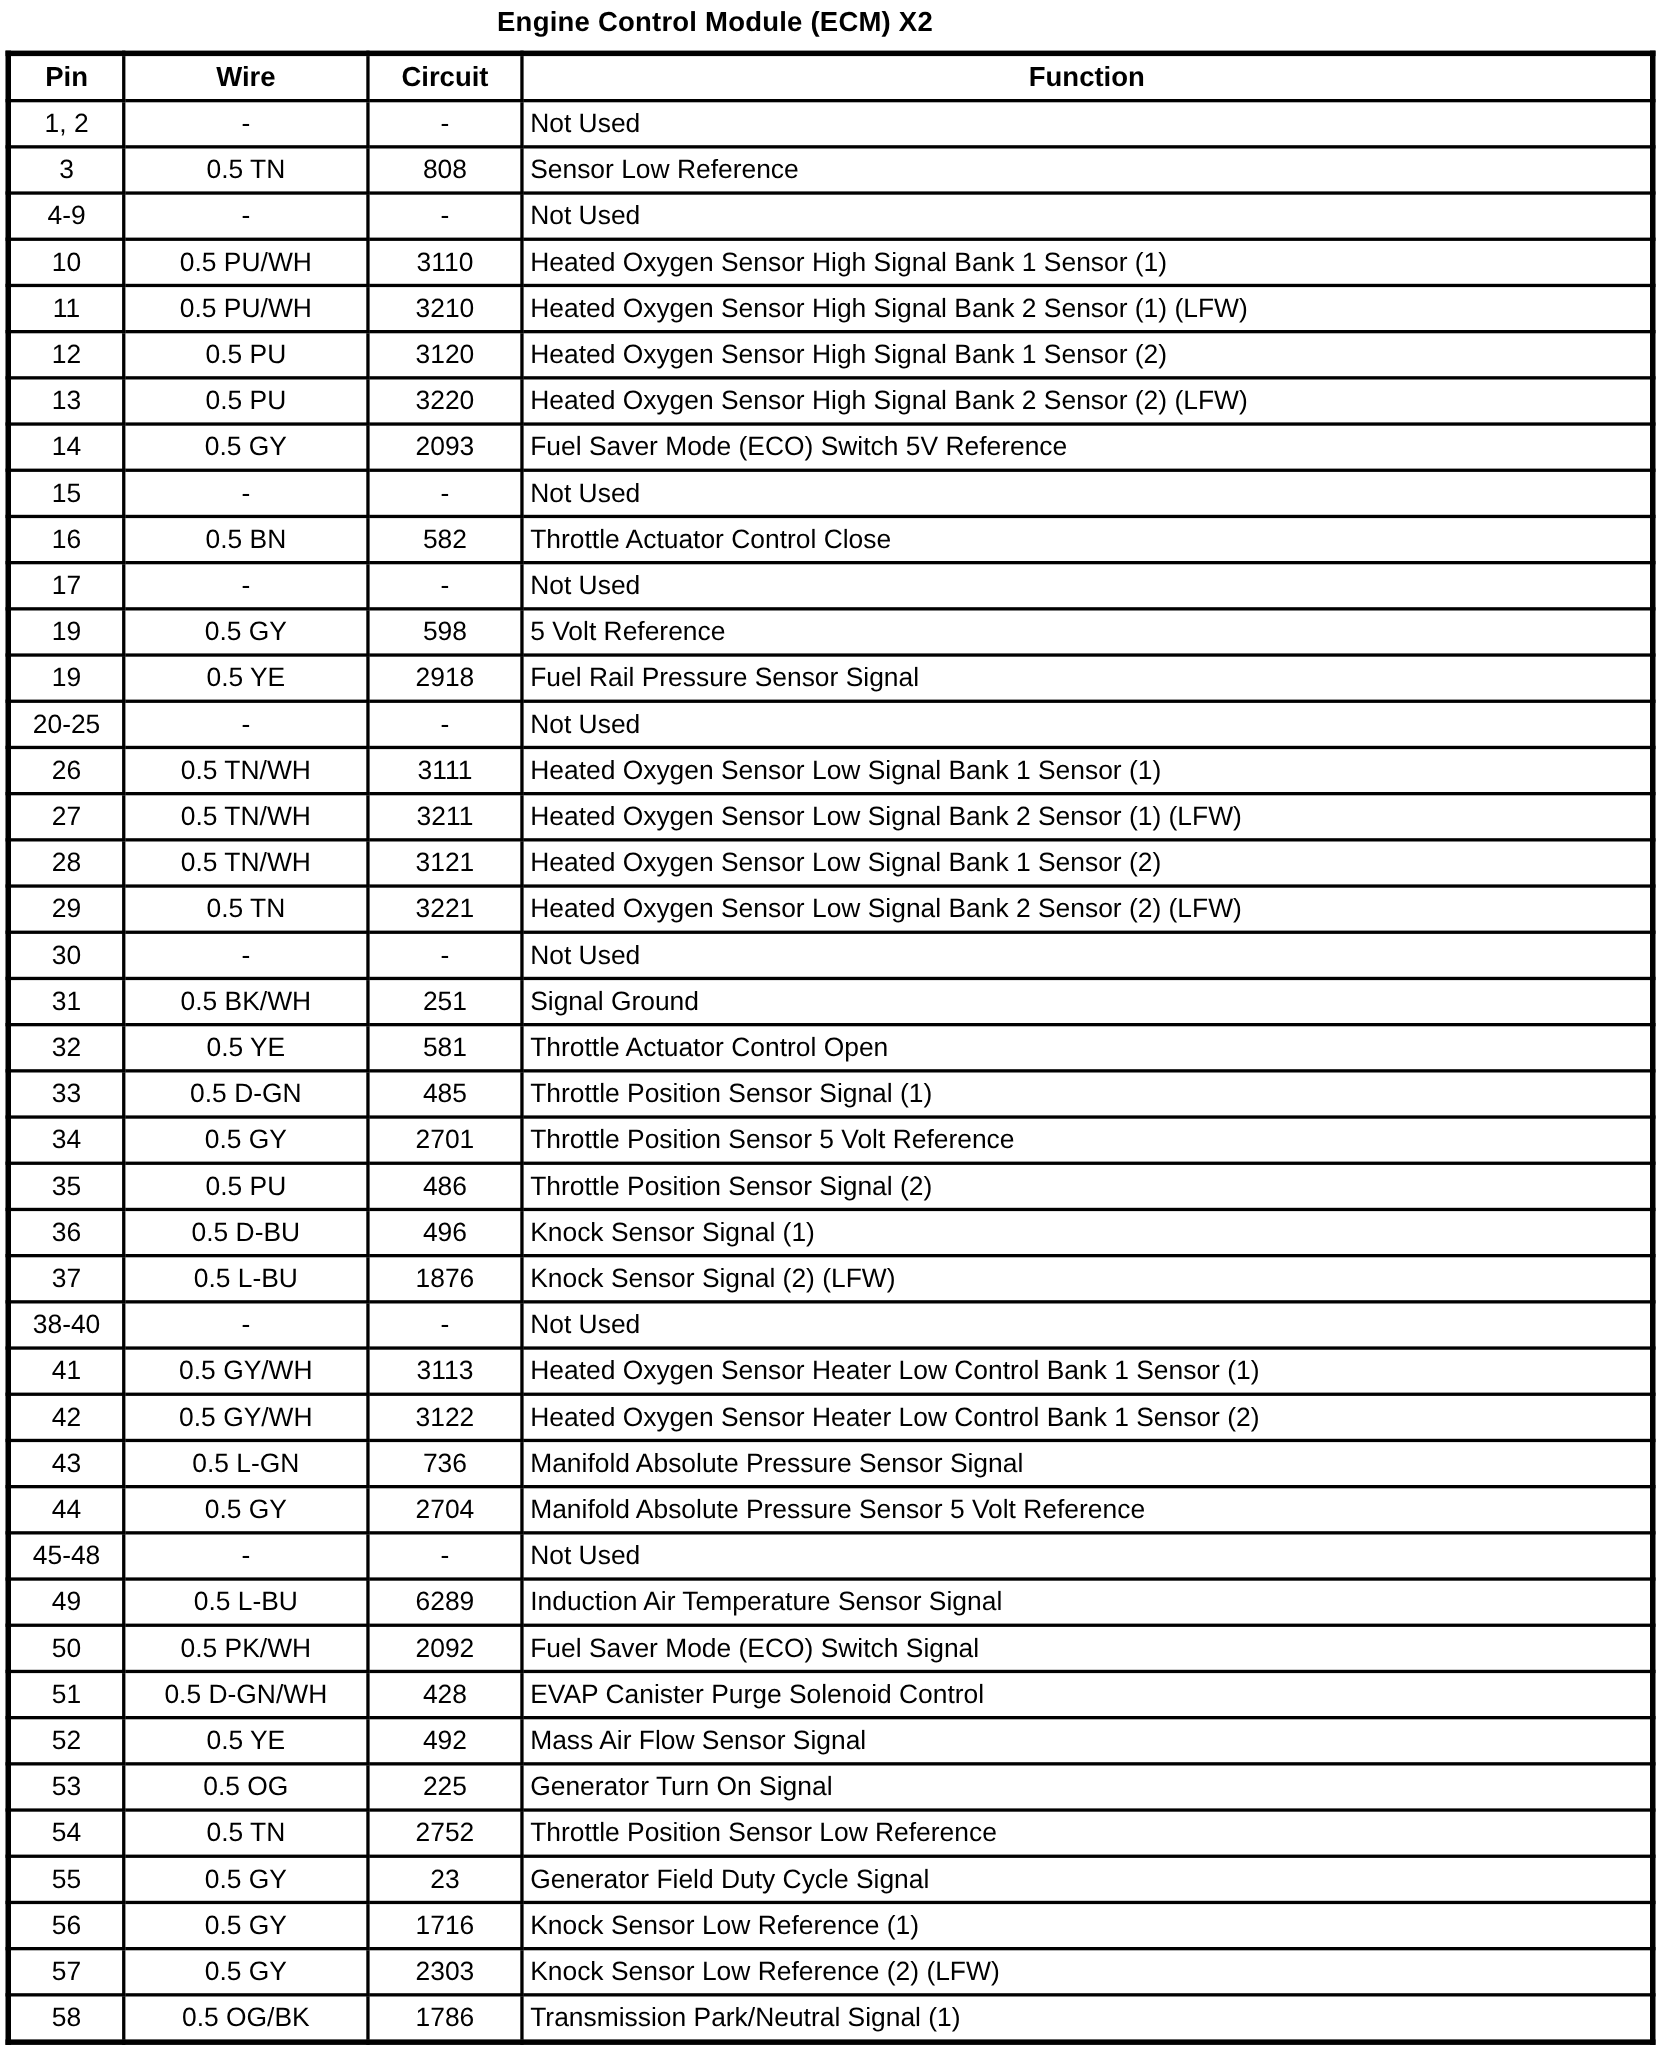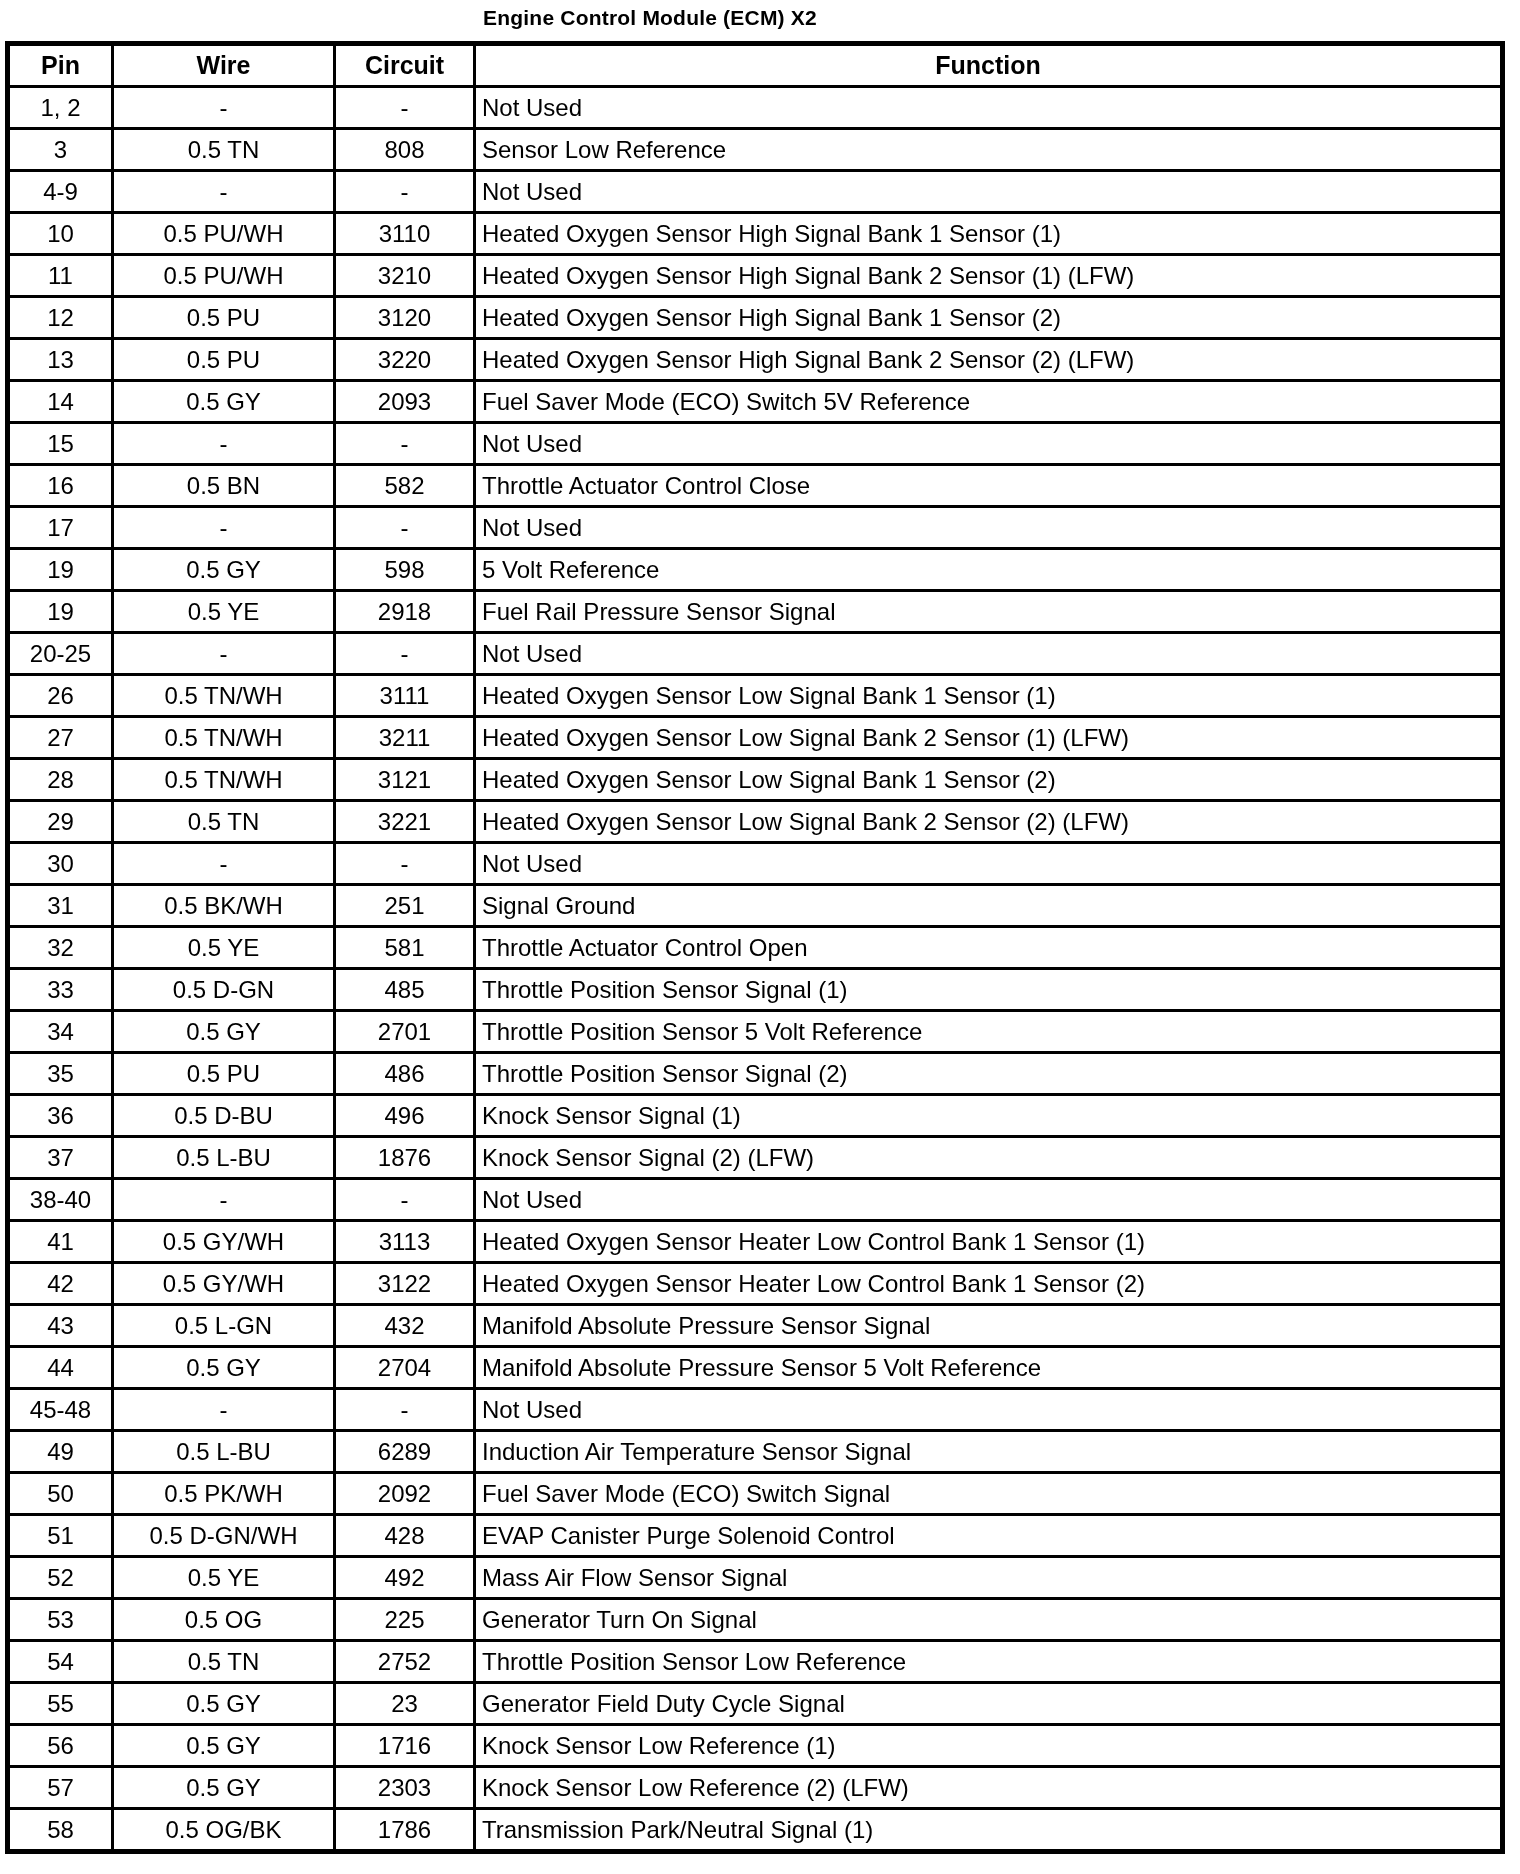--- a/index.html
+++ b/index.html
@@ -13,21 +13,21 @@
     font-family: "Liberation Sans", sans-serif;
     color: #000000;
   }
   .title-wrap {
     width: 1300px;
     padding-top: 6px;
     text-align: center;
   }
   .page-title {
     margin: 0;
-    font-size: 21px;
+    font-size: 25px;
     font-weight: bold;
     letter-spacing: 0.2px;
   }
   table.pinout {
     border-collapse: collapse;
     table-layout: fixed;
     width: 1500px;
     margin-left: 5px;
     margin-top: 11px;
     border: 5px solid #000000;
@@ -249,21 +249,21 @@
       </tr>
       <tr>
         <td class="col0">42</td>
         <td class="col1">0.5 GY/WH</td>
         <td class="col2">3122</td>
         <td class="col3">Heated Oxygen Sensor Heater Low Control Bank 1 Sensor (2)</td>
       </tr>
       <tr>
         <td class="col0">43</td>
         <td class="col1">0.5 L-GN</td>
-        <td class="col2">432</td>
+        <td class="col2">736</td>
         <td class="col3">Manifold Absolute Pressure Sensor Signal</td>
       </tr>
       <tr>
         <td class="col0">44</td>
         <td class="col1">0.5 GY</td>
         <td class="col2">2704</td>
         <td class="col3">Manifold Absolute Pressure Sensor 5 Volt Reference</td>
       </tr>
       <tr>
         <td class="col0">45-48</td>

